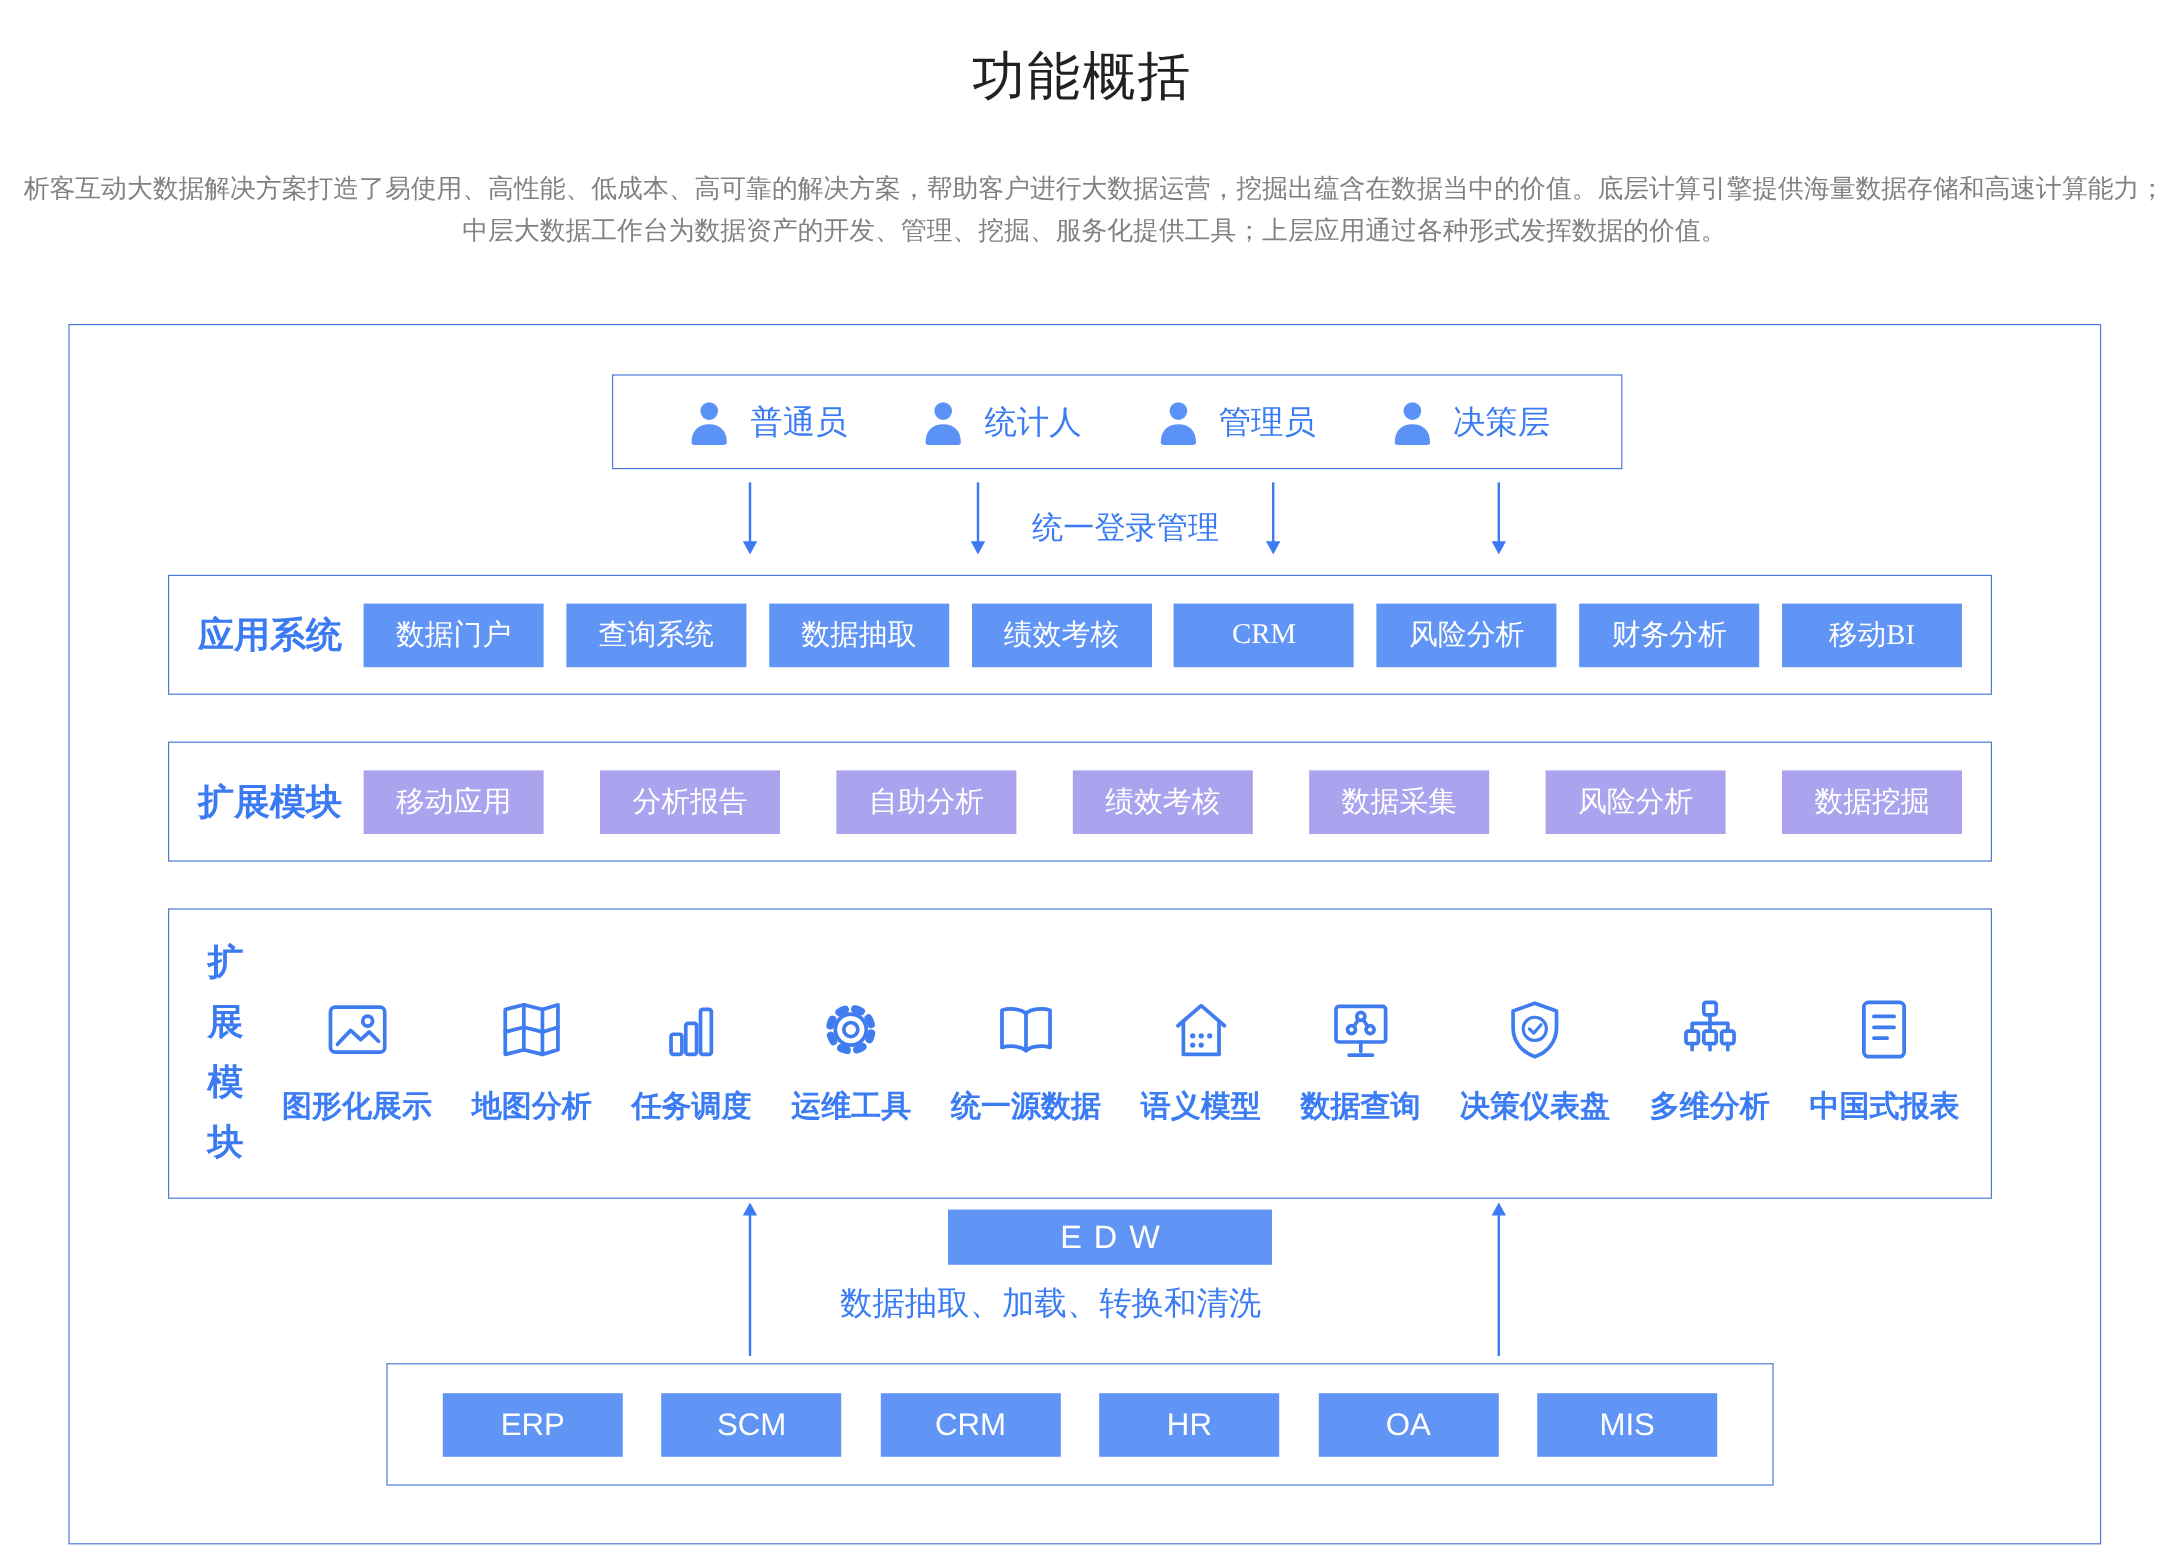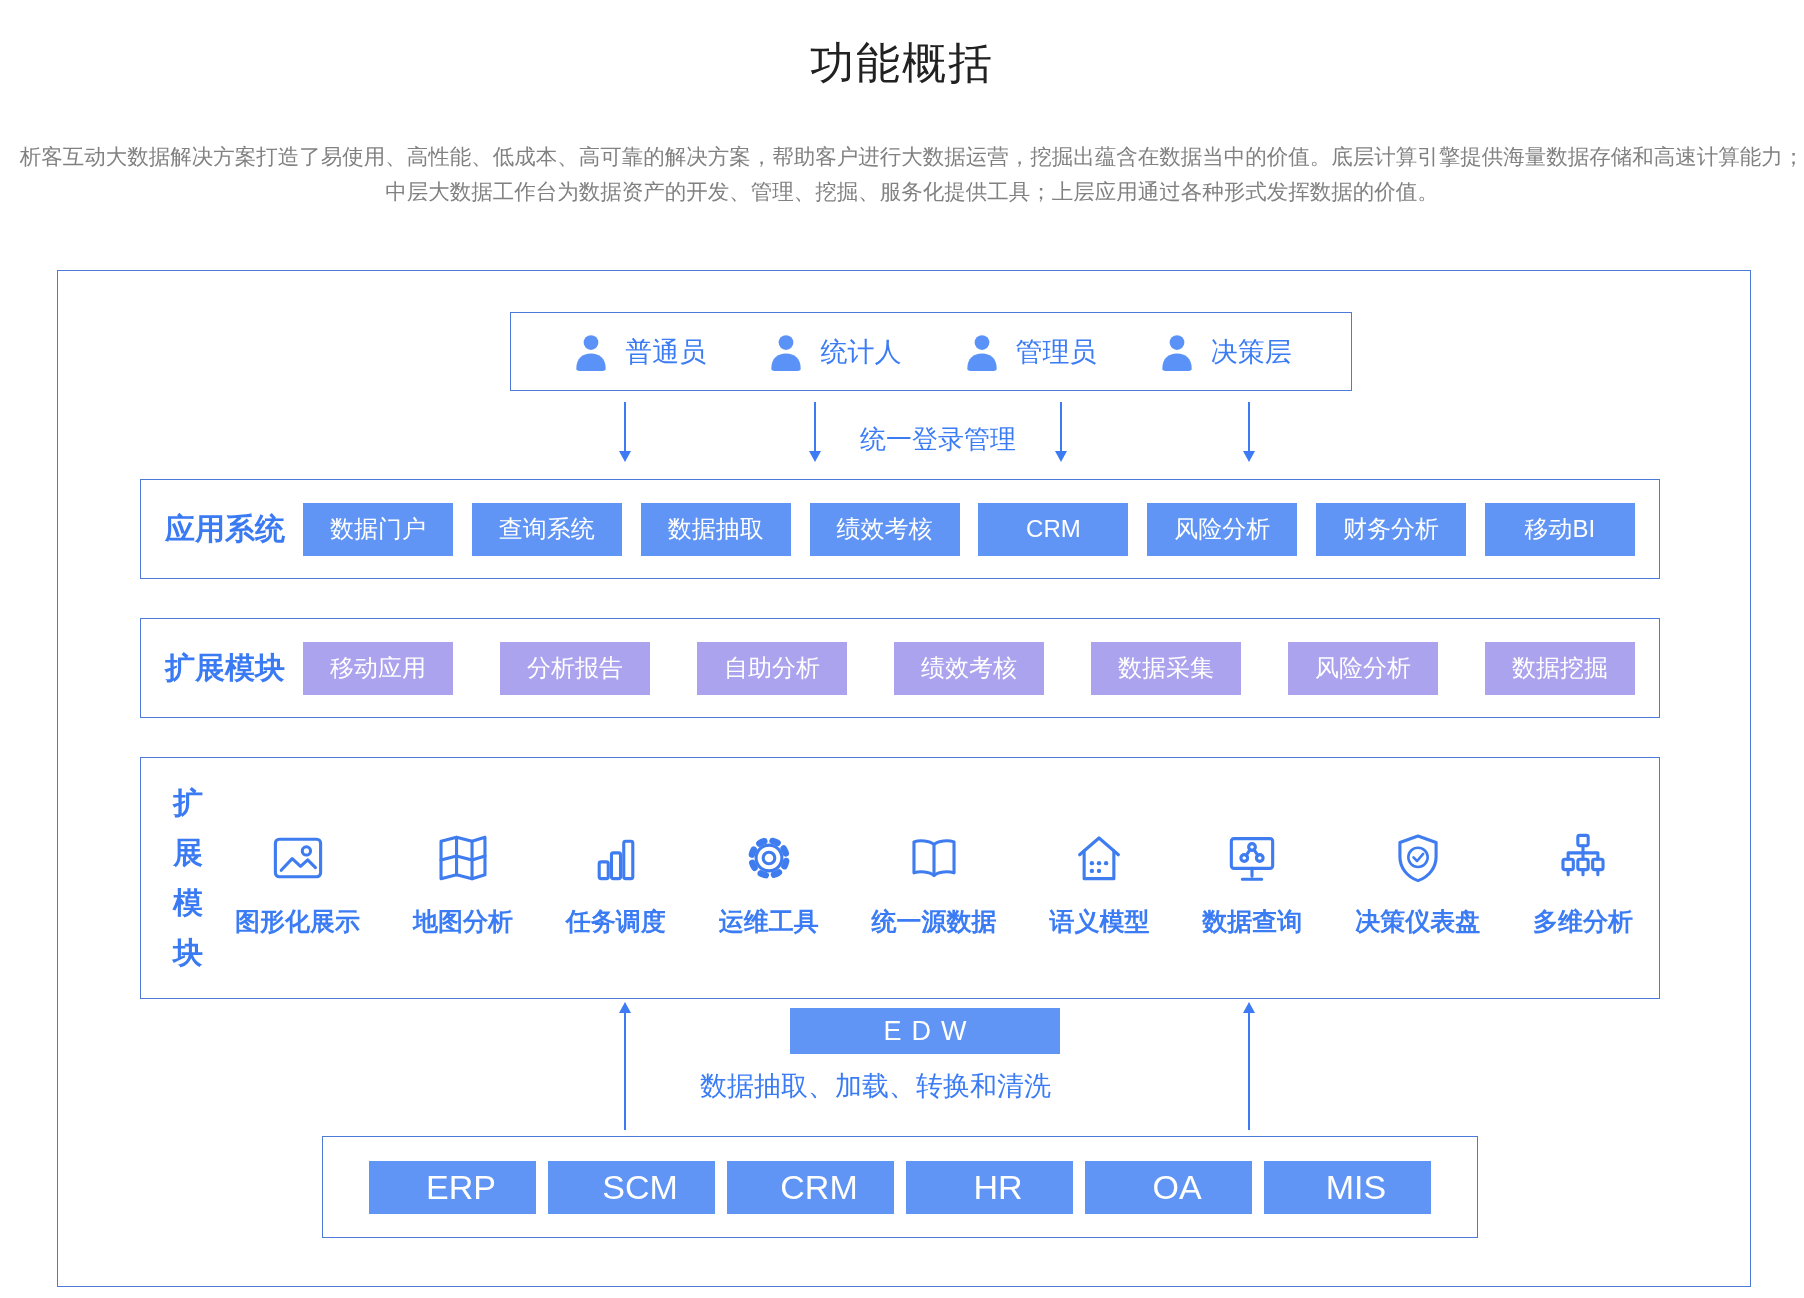--- a/index.html
+++ b/index.html
@@ -36,21 +36,21 @@
   .login-label { left:838px; top:422px; width:200px; text-align:center;
                  font-size:26px; font-weight:500; color:#3b7cf5; }
 
   .band { border:1px solid #4d7ad9; background:#fff;
           display:flex; align-items:center; padding:0 24px; box-sizing:border-box; }
   .band-label { width:138px; flex-shrink:0; font-size:30px; font-weight:600; color:#3a7af2; }
   .band-items { flex:1; display:flex; justify-content:space-between; align-items:center; }
   .chip { height:53px; min-width:150px; padding:0 10px; box-sizing:border-box;
           display:flex; align-items:center; justify-content:center;
           color:#ffffff; font-size:24px; white-space:nowrap; }
-  .chip.blue { background:#6195f5; }
+  .chip.blue { background:#6195f5;font-family:Liberation Serif, serif; }
   .chip.purple { background:#aba3ee; }
 
   .row-apps { left:140px; top:479px; width:1520px; height:100px; }
   .row-ext  { left:140px; top:618px; width:1520px; height:100px; }
 
   .tools-box { left:140px; top:757px; width:1520px; height:242px;
                border:1px solid #4d7ad9; background:#fff;
                display:flex; align-items:center; padding:0 26px 0 30px; box-sizing:border-box; }
   .v-label { width:34px; flex-shrink:0; margin-right:30px; font-size:30px; font-weight:600;
              color:#3a7af2; line-height:50px; word-break:break-all; text-align:center; }
@@ -63,22 +63,22 @@
   .edw-box { left:790px; top:1008px; width:270px; height:46px; background:#6195f5;
              display:flex; align-items:center; justify-content:center;
              color:#fff; font-size:27px; letter-spacing:10px; text-indent:10px; }
   .etl-label { left:700px; top:1068px; width:450px; 
                font-size:27px; font-weight:500; color:#3b7cf5; }
 
   .sources-box { left:322px; top:1136px; width:1156px; height:102px;
                  border:1px solid #4d7ad9; background:#fff;
                  display:flex; align-items:center; justify-content:space-between;
                  padding:0 46px; box-sizing:border-box; }
-  .source-chip { height:53px; width:150px; background:#6195f5; color:#fff; font-size:34px;
-                 display:flex; align-items:center; justify-content:center;padding-left:17px; }
+  .source-chip { height:53px; width:150px; background:#6195f5; color:#fff; font-size:26px;
+                 display:flex; align-items:center; justify-content:center; }
 </style>
 </head>
 <body>
 
 <div class="abs page-title">功能概括</div>
 <div class="abs page-desc">析客互动大数据解决方案打造了易使用、高性能、低成本、高可靠的解决方案，帮助客户进行大数据运营，挖掘出蕴含在数据当中的价值。底层计算引擎提供海量数据存储和高速计算能力；中层大数据工作台为数据资产的开发、管理、挖掘、服务化提供工具；上层应用通过各种形式发挥数据的价值。</div>
 
 <div class="abs outer-box"></div>
 
 <div class="abs users-box">
@@ -234,20 +234,27 @@
         <rect x="20" y="6.5" width="8" height="8" rx="1.5"></rect>
         <path d="M24 14.5 V20 M12.5 20 H35.5 M12.5 20 V25 M24 20 V25 M35.5 20 V25"></path>
         <rect x="8.5" y="25" width="8" height="8" rx="1.5"></rect>
         <rect x="20" y="25" width="8" height="8" rx="1.5"></rect>
         <rect x="31.5" y="25" width="8" height="8" rx="1.5"></rect>
         <path d="M12.5 33 V37 M24 33 V37 M35.5 33 V37"></path>
       </svg>
       <div class="tool-label">多维分析</div>
     </div>
 
+    <div class="tool">
+      <svg viewBox="0 0 48 48">
+        <rect x="11" y="6.5" width="26" height="35" rx="3"></rect>
+        <path d="M17.5 15.5 H30.5 M17.5 22.5 H30.5 M17.5 29.5 H26"></path>
+      </svg>
+      <div class="tool-label">中国式报表</div>
+    </div>
 
   </div>
 </div>
 
 <div class="abs edw-box">EDW</div>
 <div class="abs etl-label">数据抽取、加载、转换和清洗</div>
 
 <div class="abs arrow-up" style="left:624px; top:1012px; height:118px;"></div>
 <div class="abs arrow-up" style="left:1248px; top:1012px; height:118px;"></div>
 

